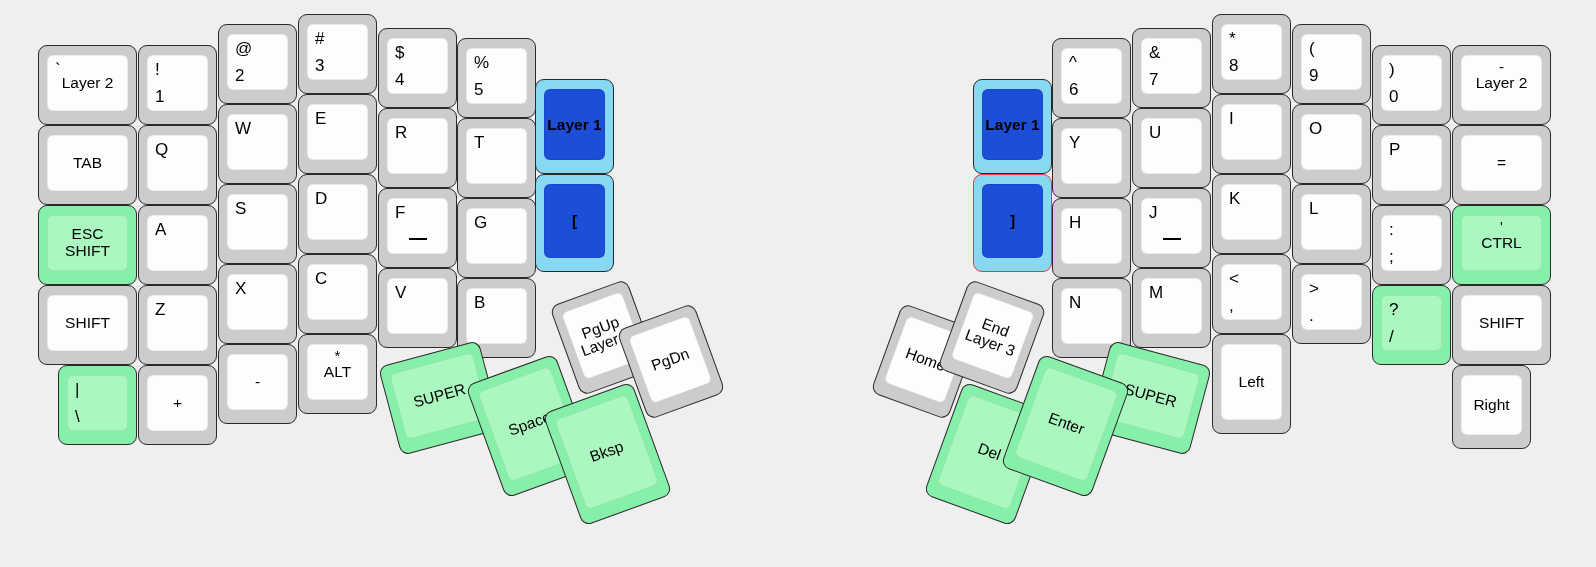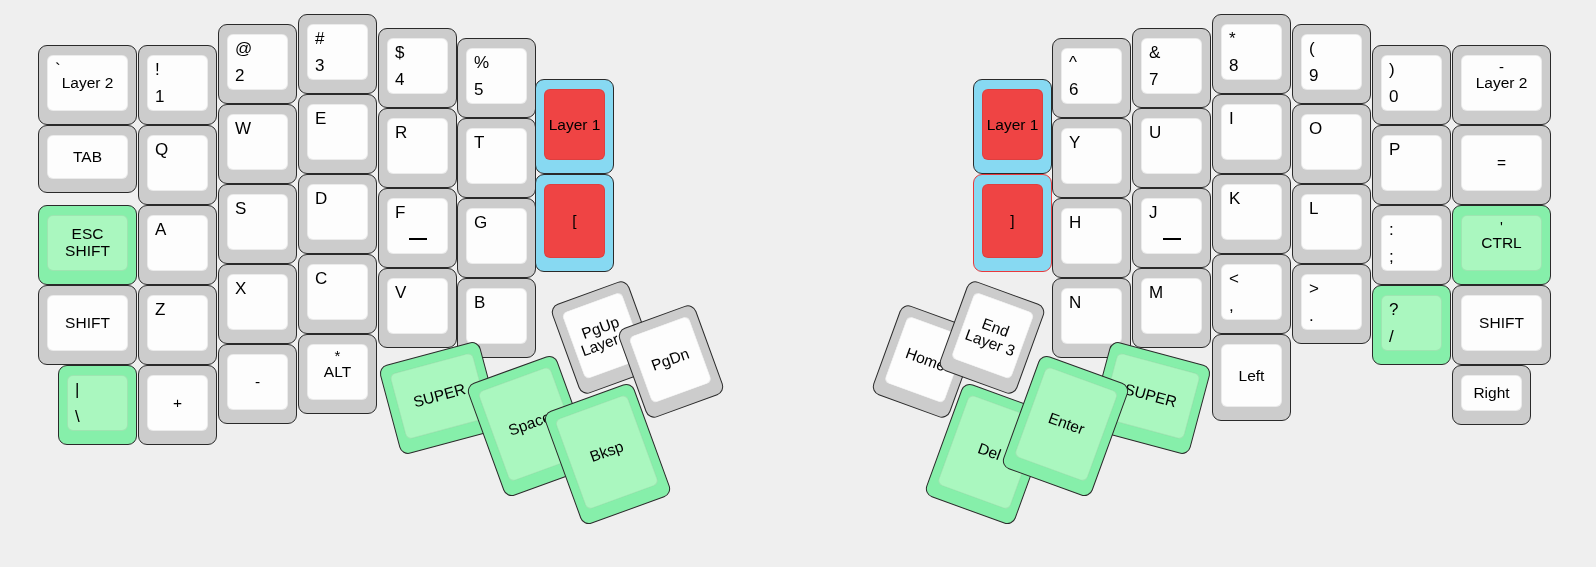--- a/index.html
+++ b/index.html
@@ -30,21 +30,21 @@
     background:#fdfdfd;
     border:1px solid rgba(0,0,0,0.07);
     position:relative;
     display:block;
   }
 
   
   .key.green{background:#86efaa;}
   .key.green > .cap{background:#aaf7bf;}
   .key.blue{background:#87d9f2;}
-  .key.blue > .cap{background:#ef4444;}
+  .key.blue > .cap{background:#1d4ed8;font-weight:bold;}
   .key.sel{border-color:#e8393c;}
 
   
   .lg{
     position:absolute;
     color:#000;
     line-height:1.08;
     white-space:pre;
     text-align:center;
     font-size:15.5px;
@@ -74,21 +74,21 @@
 </head>
 <body>
 
 <div id="board">
     <div class="key" style="left: 38px; top: 45px; width: 99px; height: 80px;">
       <div class="cap">
         <div class="lg ctr">Layer 2</div>
         <div class="lg tl">`</div>
       </div>
     </div>
-    <div class="key" style="left: 38px; top: 125px; width: 99px; height: 68px;">
+    <div class="key" style="left: 38px; top: 125px; width: 99px; height: 80px;">
       <div class="cap">
         <div class="lg ctr">TAB</div>
       </div>
     </div>
     <div class="key green" style="left: 38px; top: 205px; width: 99px; height: 80px;">
       <div class="cap">
         <div class="lg ctr">ESC
 SHIFT</div>
       </div>
     </div>
@@ -329,21 +329,21 @@
       <div class="cap">
         <div class="lg tl">K</div>
       </div>
     </div>
     <div class="key" style="left: 1212px; top: 254px; width: 79px; height: 80px;">
       <div class="cap">
         <div class="lg tl">&lt;</div>
         <div class="lg bl">,</div>
       </div>
     </div>
-    <div class="key" style="left: 1212px; top: 334px; width: 79px; height: 87px;">
+    <div class="key" style="left: 1212px; top: 334px; width: 79px; height: 100px;">
       <div class="cap">
         <div class="lg ctr">Left</div>
       </div>
     </div>
     <div class="key" style="left: 1292px; top: 24px; width: 79px; height: 80px;">
       <div class="cap">
         <div class="lg tl">(</div>
         <div class="lg bl">9</div>
       </div>
     </div>
@@ -401,21 +401,21 @@
       <div class="cap">
         <div class="lg tc">'</div>
         <div class="lg mid">CTRL</div>
       </div>
     </div>
     <div class="key" style="left: 1452px; top: 285px; width: 99px; height: 80px;">
       <div class="cap">
         <div class="lg ctr">SHIFT</div>
       </div>
     </div>
-    <div class="key" style="left: 1452px; top: 365px; width: 79px; height: 60px;">
+    <div class="key" style="left: 1452px; top: 365px; width: 79px; height: 84px;">
       <div class="cap">
         <div class="lg ctr">Right</div>
       </div>
     </div>
     <div class="key green" style="left: 1098px; top: 352px; width: 104px; height: 92px; transform: rotate(15deg);">
       <div class="cap">
         <div class="lg ctr">SUPER</div>
       </div>
     </div>
     <div class="key" style="left: 884px; top: 314px; width: 82px; height: 95px; transform: rotate(20deg);">

